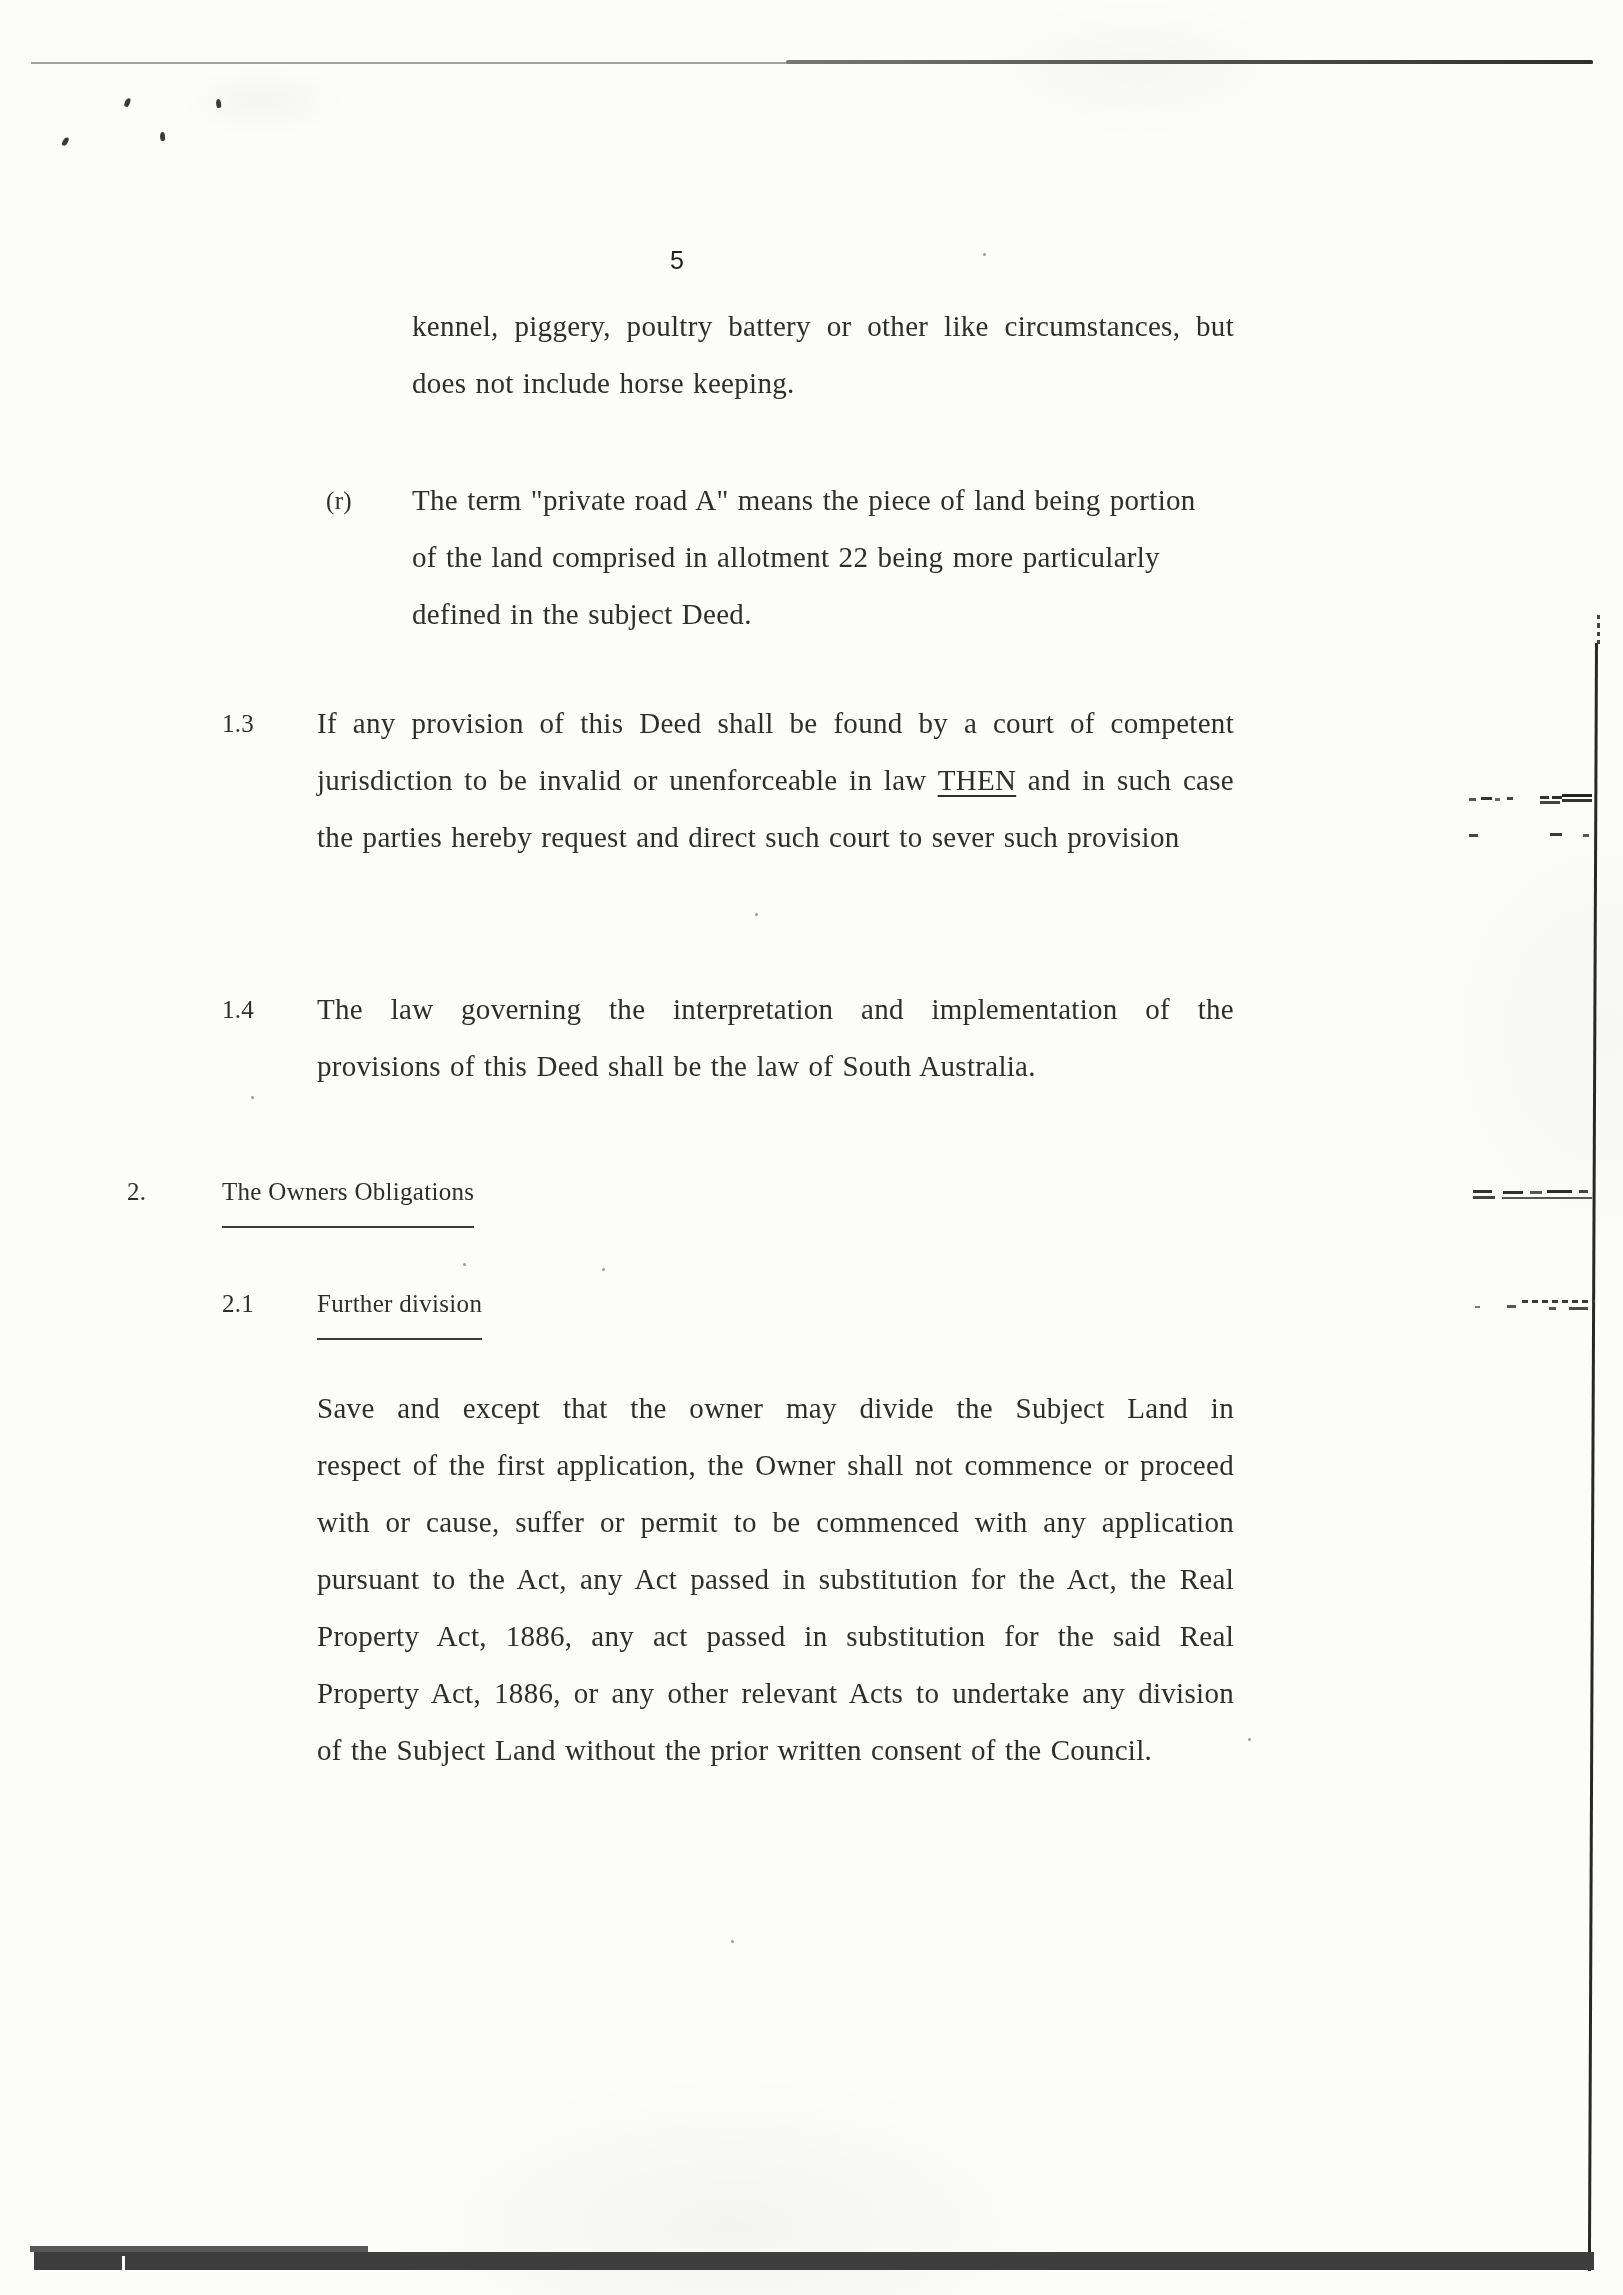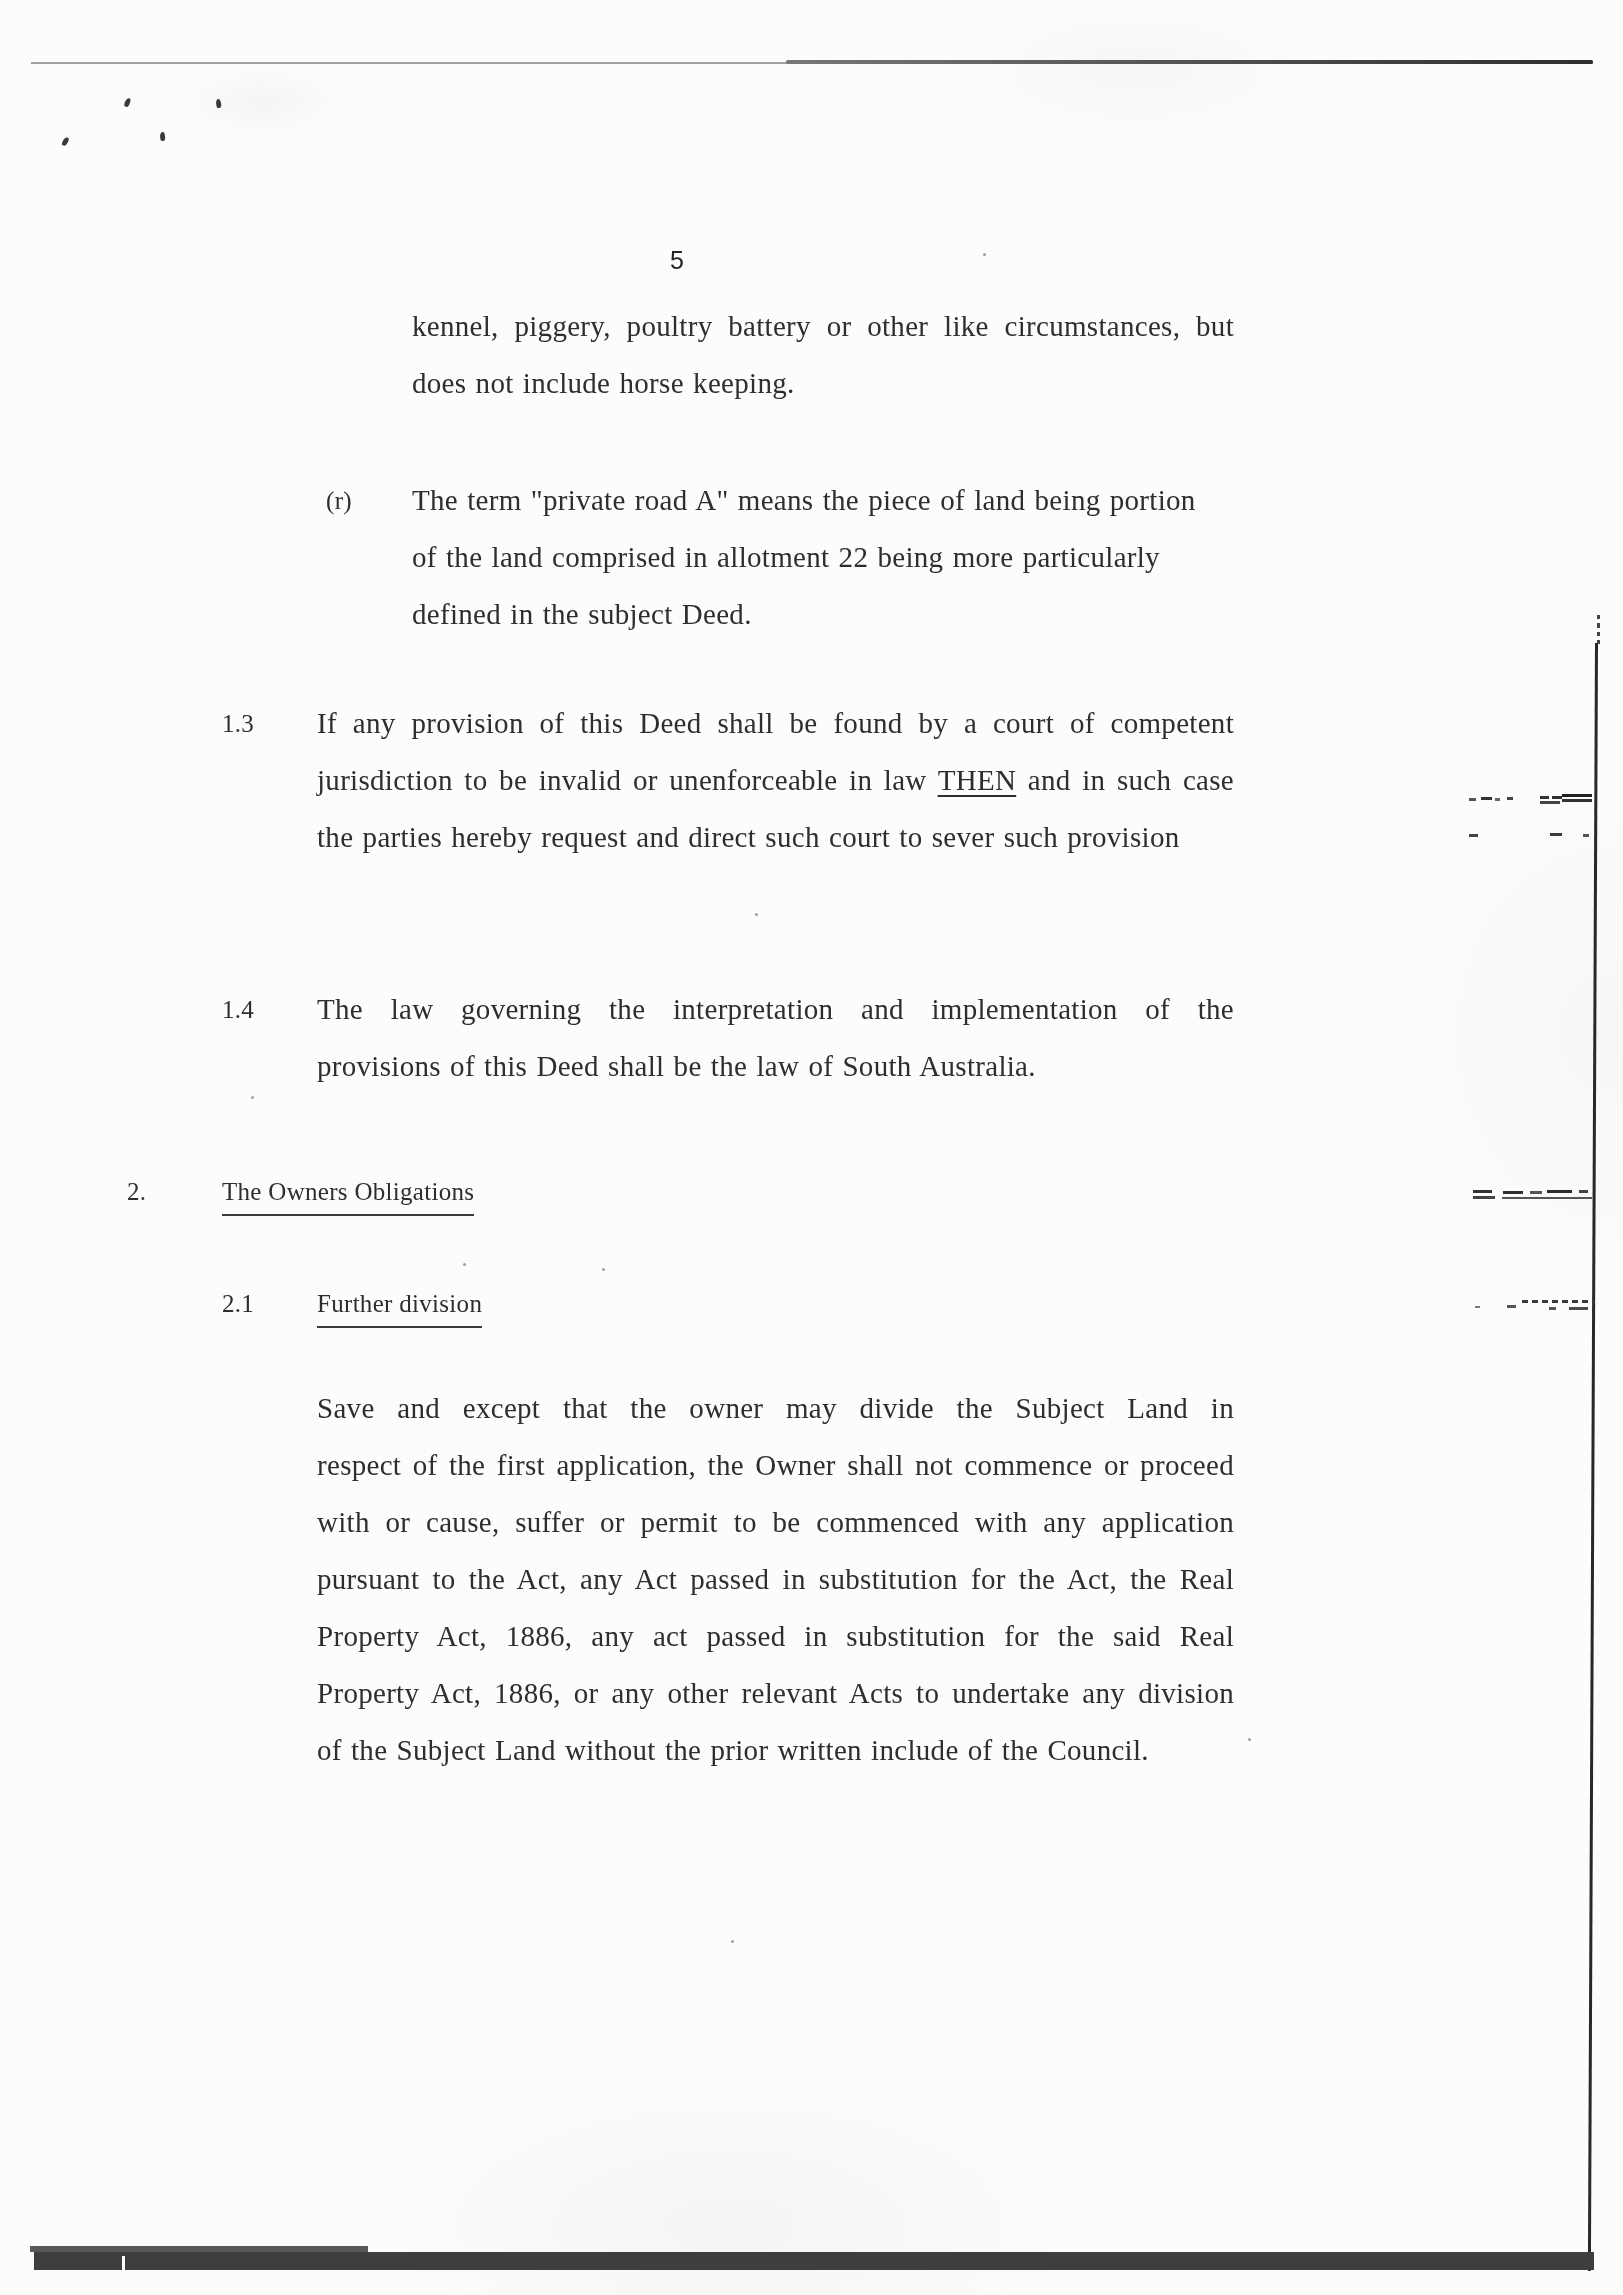--- a/index.html
+++ b/index.html
@@ -42,21 +42,21 @@
   }
   .heading-row {
     position: absolute;
     font-size: 25px;
     line-height: 34px;
     letter-spacing: 0.3px;
   }
   .underlined {
     display: inline-block;
     border-bottom: 2.5px solid #3a3a3a;
-    padding-bottom: 5px;
+    padding-bottom: 17px;
   }
   u {
     text-decoration: underline;
     text-decoration-thickness: 2.1px;
     text-underline-offset: 5px;
   }
   .artifact { position: absolute; }
   .speck {
     position: absolute;
     width: 5px; height: 8.5px;
@@ -121,21 +121,21 @@
     <span class="underlined">Further division</span>
   </div>
 
   <section class="para justify" style="left:317px;top:1380px;width:917px;">
       <div class="ln">Save and except that the owner may divide the Subject Land in</div>
       <div class="ln">respect of the first application, the Owner shall not commence or proceed</div>
       <div class="ln">with or cause, suffer or permit to be commenced with any application</div>
       <div class="ln">pursuant to the Act, any Act passed in substitution for the Act, the Real</div>
       <div class="ln">Property Act, 1886, any act passed in substitution for the said Real</div>
       <div class="ln">Property Act, 1886, or any other relevant Acts to undertake any division</div>
-      <div class="ln">of the Subject Land without the prior written include of the Council.</div>
+      <div class="ln">of the Subject Land without the prior written consent of the Council.</div>
     </section>
 
   <div class="artifact" style="left:1597px;top:615px;width:2.5px;height:29px;background:repeating-linear-gradient(to bottom,#444 0 4.2px,transparent 4.2px 8.5px);"></div>
   <div class="artifact" style="left:1595px;top:643px;width:3.4px;height:1628px;background:#282828;transform:rotate(0.25deg);transform-origin:top center;"></div>
 
   <div class="artifact" style="left:1469px;top:798px;width:6.8px;height:2.5px;background:#555;"></div>
   <div class="artifact" style="left:1481px;top:797px;width:11px;height:3.4px;background:#333;"></div>
   <div class="artifact" style="left:1495px;top:798px;width:5px;height:2.5px;background:#666;"></div>
   <div class="artifact" style="left:1507px;top:797px;width:6px;height:2.5px;background:#444;"></div>
   <div class="artifact" style="left:1540px;top:796px;width:8.5px;height:3.4px;background:#333;"></div>

